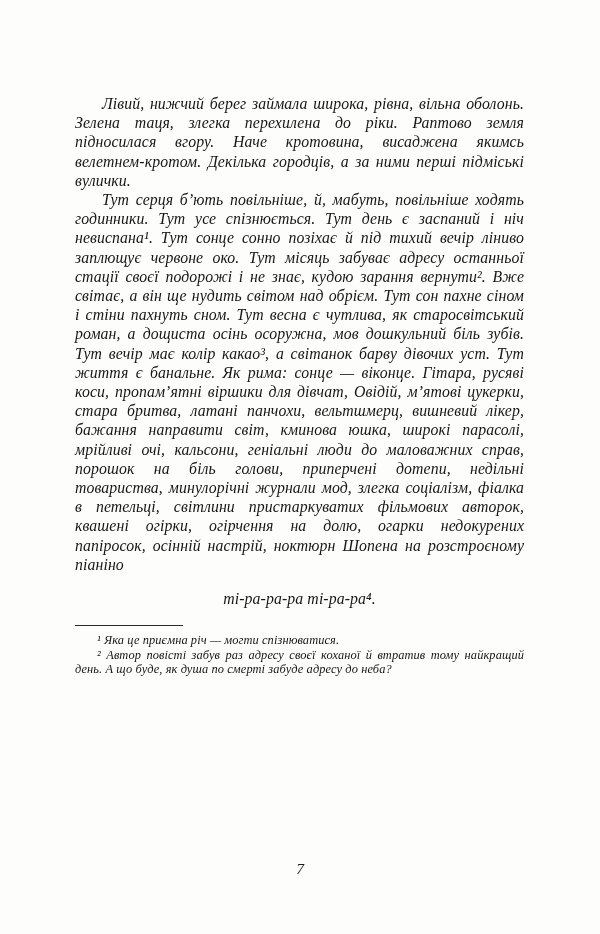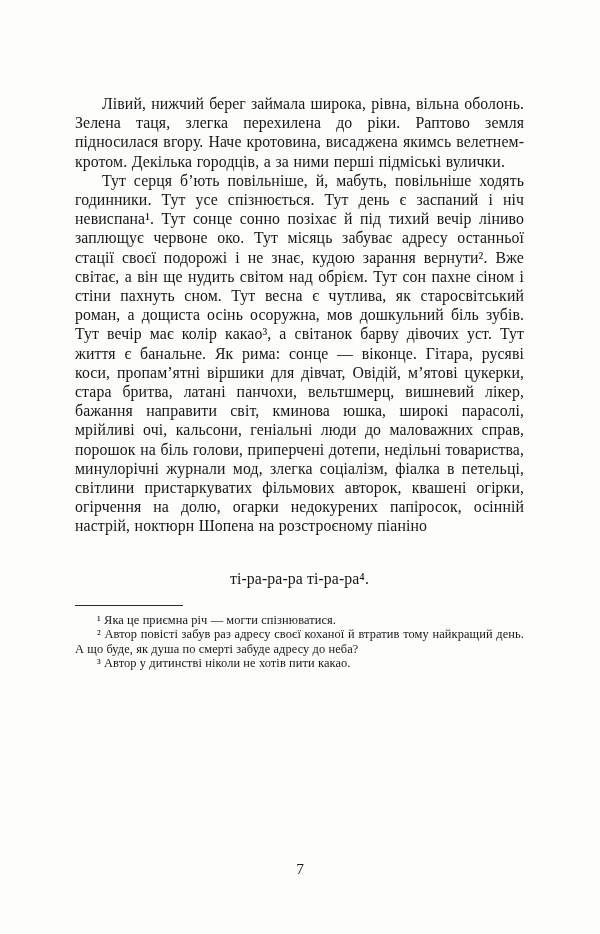--- a/index.html
+++ b/index.html
@@ -1,15 +1,15 @@
 <!DOCTYPE html>
 <html lang="uk"><head>
 <meta charset="utf-8">
 <style>
-  * { margin: 0; padding: 0; box-sizing: border-box; }
+  * { margin: 0; padding: 0; box-sizing: border-box; font-style: italic; }
   html, body { width: 600px; height: 934px; }
   body {
     background: #f6f6f4;
     font-family: "Liberation Serif", "DejaVu Serif", serif;
     color: #161616;
   }
   .book-page {
     position: relative;
     width: 600px;
     height: 934px;
@@ -22,21 +22,21 @@
     line-height: 19.2px;
     text-align: justify;
     text-indent: 27px;
     letter-spacing: 0.1px;
     word-spacing: 0.5px;
   }
   .refrain {
     text-align: center;
     font-size: 15.8px;
     line-height: 19.2px;
-    margin: 33px 0 17px;
+    margin: 15px 0 17px;
     letter-spacing: 0.1px;
   }
   .footnote-rule {
     width: 108px;
     height: 0;
     border-top: 1px solid #2a2a2a;
     margin: 4px 0 7px;
   }
   .footnotes p.footnote {
     font-size: 12.4px;
@@ -65,18 +65,17 @@
     <p class="para">Тут серця б’ють повільніше, й, мабуть, повільніше ходять годинники. Тут усе спізнюється. Тут день є заспаний і ніч невиспана¹. Тут сонце сонно позіхає й під тихий вечір ліниво заплющує червоне око. Тут місяць забуває адресу останньої стації своєї подорожі і не знає, кудою зарання вернути². Вже світає, а він ще нудить світом над обрієм. Тут сон пахне сіном і стіни пахнуть сном. Тут весна є чутлива, як старосвітський роман, а дощиста осінь осоружна, мов дошкульний біль зубів. Тут вечір має колір какао³, а світанок барву дівочих уст. Тут життя є банальне. Як рима: сонце — віконце. Гітара, русяві коси, пропам’ятні віршики для дівчат, Овідій, м’ятові цукерки, стара бритва, латані панчохи, вельтшмерц, вишневий лікер, бажання направити світ, кминова юшка, широкі парасолі, мрійливі очі, кальсони, геніальні люди до маловажних справ, порошок на біль голови, приперчені дотепи, недільні товариства, минулорічні журнали мод, злегка соціалізм, фіалка в петельці, світлини пристаркуватих фільмових авторок, квашені огірки, огірчення на долю, огарки недокурених папіросок, осінній настрій, ноктюрн Шопена на розстроєному піаніно</p>
   </div>
 
   <div class="refrain">ті-ра-ра-ра ті-ра-ра⁴.</div>
 
   <div class="footnote-rule"></div>
 
   <div class="footnotes">
     <p class="footnote">¹ Яка це приємна річ — могти спізнюватися.</p>
     <p class="footnote">² Автор повісті забув раз адресу своєї коханої й втратив тому найкращий день. А що буде, як душа по смерті забуде адресу до неба?</p>
-    <p class="footnote">³ Автор у дитинстві ніколи не хотів пити какао.</p>
   </div>
 
   <div class="page-number">7</div>
 
 </div>
 
 </body></html>

